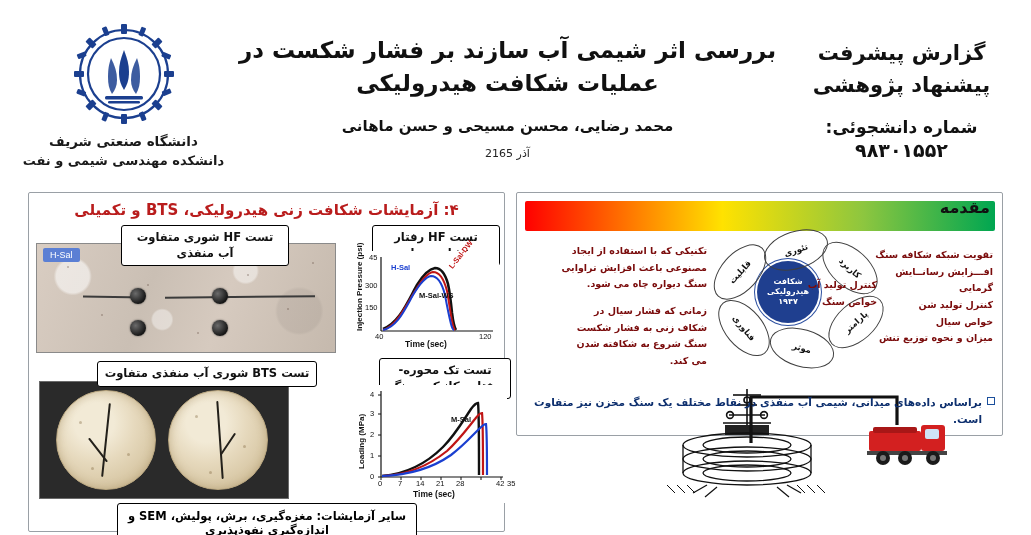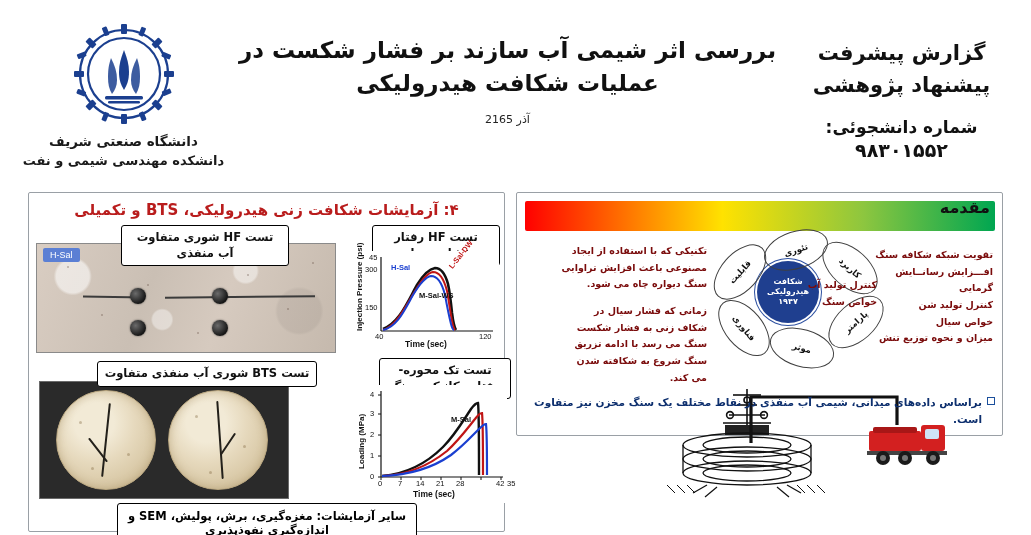--- a/index.html
+++ b/index.html
@@ -429,20 +429,21 @@
             </g>
           </g>
         </svg>
       </div>
       <div class="univ-name">دانشگاه صنعتی شریف</div>
       <div class="univ-sub">دانشکده مهندسی شیمی و نفت</div>
     </div>
 
     <div class="title-block">
       <div class="main-title">بررسی اثر شیمی آب سازند بر فشار شکست در عملیات شکافت هیدرولیکی</div>
+      <div class="authors">محمد رضایی، محسن مسیحی و حسن ماهانی</div>
       <div class="date">آذر 2165</div>
     </div>
 
     <div class="report-block">
       <div class="report-title">گزارش پیشرفت پیشنهاد پژوهشی</div>
       <div class="student-no-label">شماره دانشجوئی:</div>
       <div class="student-no-value">۹۸۳۰۱۵۵۲</div>
     </div>
   </div>
 
@@ -498,21 +499,21 @@
 
         <path d="M36 78 C52 72 60 52 70 34 C76 24 82 18 88 17 C94 17 98 22 101 33 C103 42 104 52 105 62 C106 70 107 76 109 79" fill="none" stroke="#111" stroke-width="2.6"></path>
 
         <path d="M36 79 C50 74 58 56 68 40 C74 30 80 22 86 21 C93 21 97 28 100 40 C102 50 103 60 105 70 C106 75 107 78 108 79" fill="none" stroke="#c01515" stroke-width="2"></path>
 
         <path d="M36 79 C50 76 57 60 66 44 C72 34 78 26 84 25 C90 25 95 32 98 44 C100 55 102 65 104 73 C105 77 106 79 107 79" fill="none" stroke="#1a3fd0" stroke-width="2"></path>
       </svg>
       <div class="axis-title-y" style="left:8px; top:80px;">Injection Pressure (psi)</div>
       <div class="axis-title-x" style="left:58px; top:88px;">Time (sec)</div>
       <div class="tick-lbl" style="left:22px; top:2px;">45</div>
-      <div class="tick-lbl" style="left:18px; top:14px;">300</div>
+      <div class="tick-lbl" style="left:18px; top:30px;">300</div>
       <div class="tick-lbl" style="left:18px; top:52px;">150</div>
       <div class="tick-lbl" style="left:28px; top:81px;">40</div>
       <div class="tick-lbl" style="left:132px; top:81px;">120</div>
       <div class="series-lbl" style="left:44px; top:12px; color:#1a3fd0;">H-Sal</div>
       <div class="series-lbl" style="left:100px; top:14px; color:#c01515; transform:rotate(-52deg); transform-origin:left top;">L-Sal-DW</div>
       <div class="series-lbl" style="left:72px; top:40px; color:#111;">M-Sal-WS</div>
     </div>
 
     <div class="callout cal-uni-chart">تست تک محوره-رفتار مکانیکی سنگ</div>
     <div class="chart chart-uni">
@@ -591,21 +592,20 @@
 
       <div class="rp-list-left" style="left:12px; top:6px; width:170px;">
         <div>تکنیکی که با استفاده از ایجاد</div>
         <div>مصنوعی باعث افزایش تراوایی</div>
         <div>سنگ دیواره چاه می شود.</div>
       </div>
 
       <div class="rp-list-left" style="left:10px; top:66px; width:172px;">
         <div>زمانی که فشار سیال در</div>
         <div>شکاف زنی به فشار شکست</div>
-        <div>سنگ می رسد با ادامه تزریق</div>
         <div>سنگ شروع به شکافته شدن</div>
         <div>می کند.</div>
       </div>
     </div>
 
     <div class="wellhead">
       <svg width="200" height="112" viewBox="0 0 200 112" aria-hidden="true">
 
         <g stroke="#111" stroke-width="1.6" fill="none">
           <line x1="100" y1="0" x2="100" y2="46"></line>

